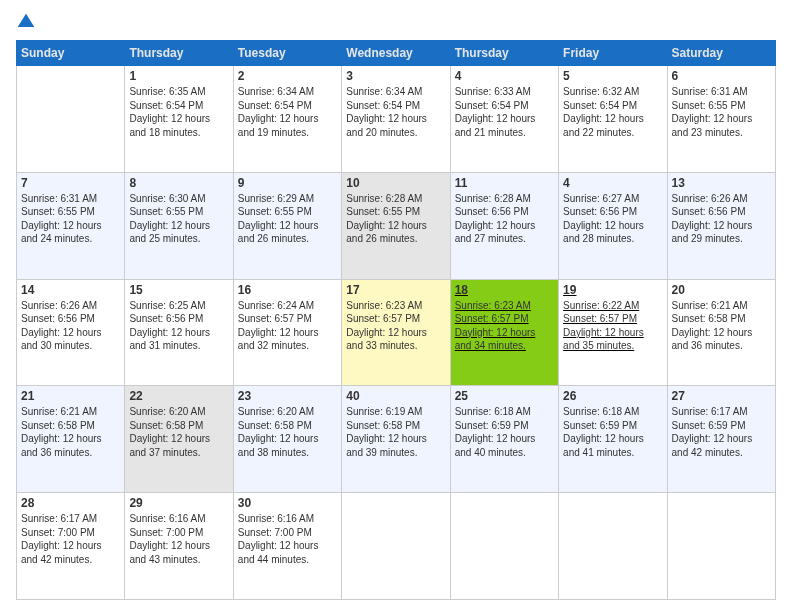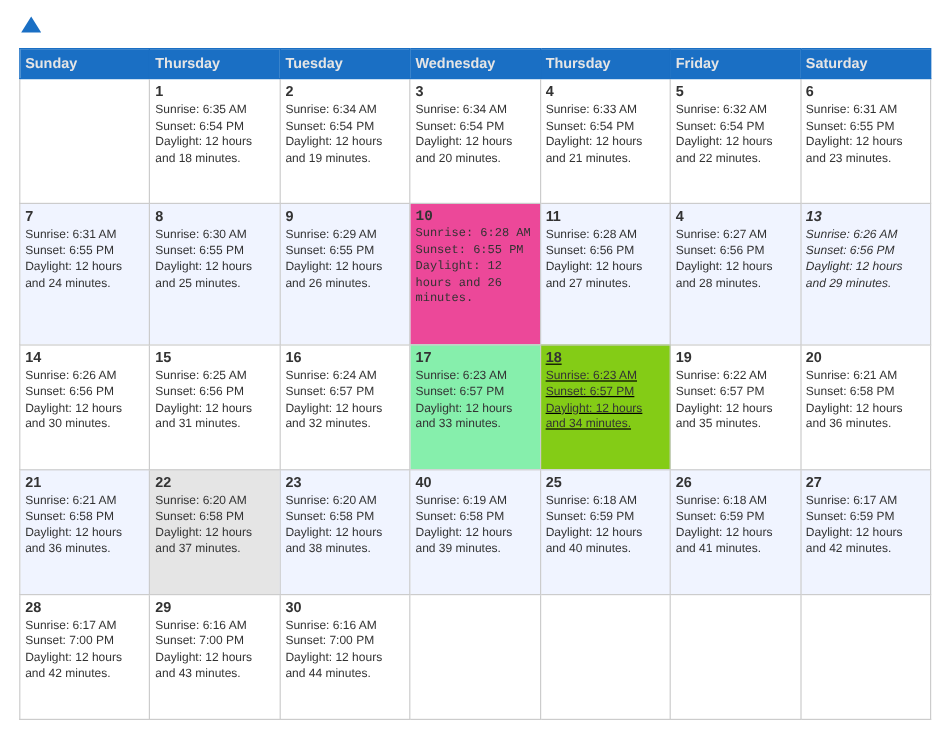--- a/index.html
+++ b/index.html
@@ -165,59 +165,59 @@
             <div class="day-info">Sunrise: 6:31 AM<br>Sunset: 6:55 PM<br>Daylight: 12 hours and 24 minutes.</div>
           </td>
           <td style="background: rgb(240, 244, 255);">
             <span class="day-number">8</span>
             <div class="day-info">Sunrise: 6:30 AM<br>Sunset: 6:55 PM<br>Daylight: 12 hours and 25 minutes.</div>
           </td>
           <td style="background: rgb(240, 244, 255);">
             <span class="day-number">9</span>
             <div class="day-info">Sunrise: 6:29 AM<br>Sunset: 6:55 PM<br>Daylight: 12 hours and 26 minutes.</div>
           </td>
-          <td style="background: #ec4899; font-family: Liberation Mono, monospace;">
+          <td style="background: #e5e5e5;">
             <span class="day-number">10</span>
             <div class="day-info">Sunrise: 6:28 AM<br>Sunset: 6:55 PM<br>Daylight: 12 hours and 26 minutes.</div>
           </td>
           <td style="background: rgb(240, 244, 255);">
             <span class="day-number">11</span>
             <div class="day-info">Sunrise: 6:28 AM<br>Sunset: 6:56 PM<br>Daylight: 12 hours and 27 minutes.</div>
           </td>
           <td style="background: rgb(240, 244, 255);">
             <span class="day-number">4</span>
             <div class="day-info">Sunrise: 6:27 AM<br>Sunset: 6:56 PM<br>Daylight: 12 hours and 28 minutes.</div>
           </td>
-          <td style="background: rgb(240, 244, 255); font-style: italic;">
+          <td style="background: rgb(240, 244, 255);">
             <span class="day-number">13</span>
             <div class="day-info">Sunrise: 6:26 AM<br>Sunset: 6:56 PM<br>Daylight: 12 hours and 29 minutes.</div>
           </td>
         </tr>
         <tr>
           <td style="background: rgb(255, 255, 255);">
             <span class="day-number">14</span>
             <div class="day-info">Sunrise: 6:26 AM<br>Sunset: 6:56 PM<br>Daylight: 12 hours and 30 minutes.</div>
           </td>
           <td style="background: rgb(255, 255, 255);">
             <span class="day-number">15</span>
             <div class="day-info">Sunrise: 6:25 AM<br>Sunset: 6:56 PM<br>Daylight: 12 hours and 31 minutes.</div>
           </td>
           <td style="background: rgb(255, 255, 255);">
             <span class="day-number">16</span>
             <div class="day-info">Sunrise: 6:24 AM<br>Sunset: 6:57 PM<br>Daylight: 12 hours and 32 minutes.</div>
           </td>
-          <td style="background: #86efac;">
+          <td style="background: #fef9c3;">
             <span class="day-number">17</span>
             <div class="day-info">Sunrise: 6:23 AM<br>Sunset: 6:57 PM<br>Daylight: 12 hours and 33 minutes.</div>
           </td>
           <td style="background: #84cc16; text-decoration: underline;">
             <span class="day-number">18</span>
             <div class="day-info">Sunrise: 6:23 AM<br>Sunset: 6:57 PM<br>Daylight: 12 hours and 34 minutes.</div>
           </td>
-          <td style="background: rgb(255, 255, 255);">
+          <td style="background: rgb(255, 255, 255); text-decoration: underline;">
             <span class="day-number">19</span>
             <div class="day-info">Sunrise: 6:22 AM<br>Sunset: 6:57 PM<br>Daylight: 12 hours and 35 minutes.</div>
           </td>
           <td style="background: rgb(255, 255, 255); border-radius: 32px;">
             <span class="day-number">20</span>
             <div class="day-info">Sunrise: 6:21 AM<br>Sunset: 6:58 PM<br>Daylight: 12 hours and 36 minutes.</div>
           </td>
         </tr>
         <tr>
           <td style="background: rgb(240, 244, 255);">

